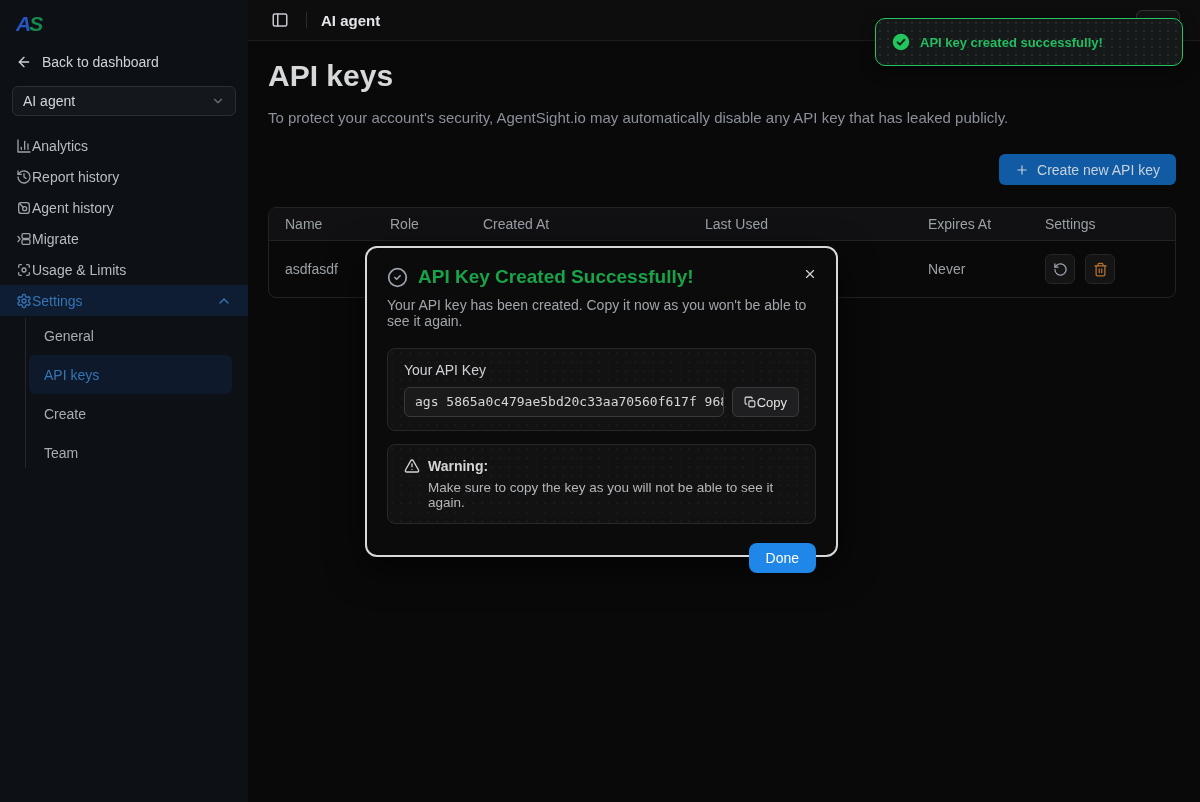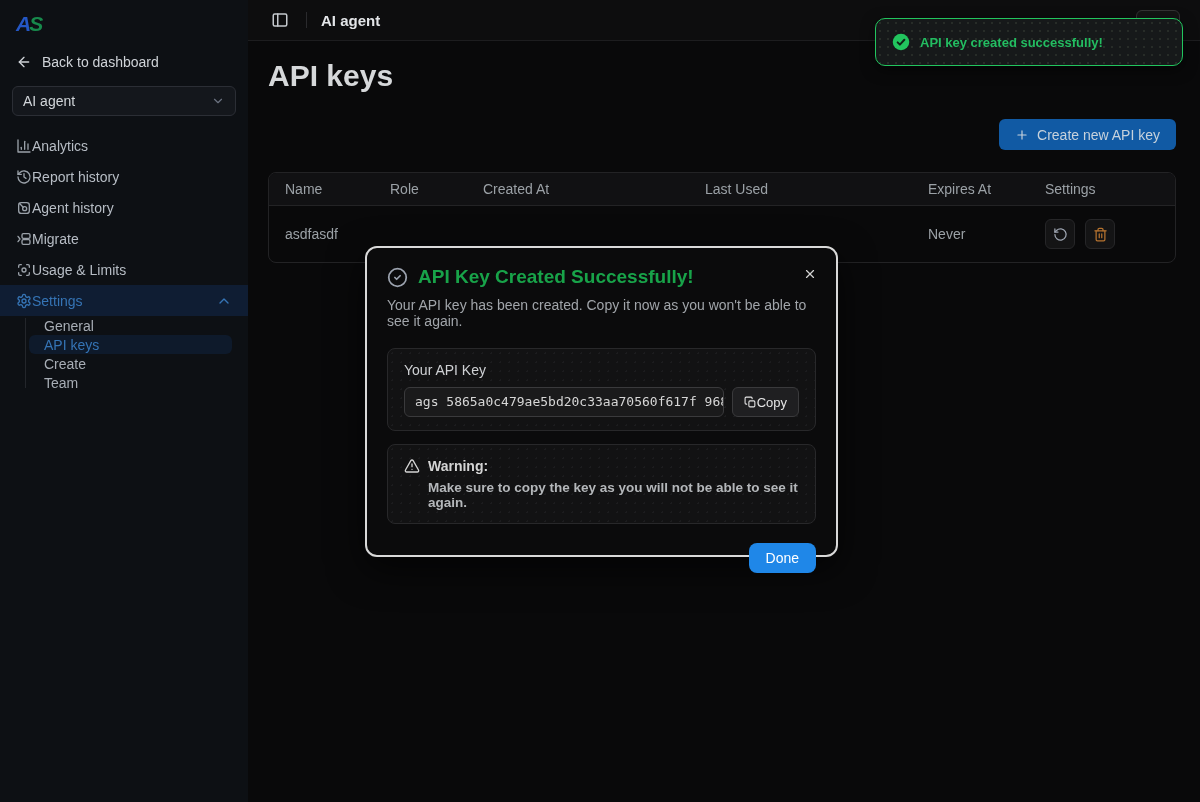--- a/index.html
+++ b/index.html
@@ -17,21 +17,21 @@
     display:flex; align-items:center; justify-content:space-between; padding:0 10px; color:#d2d6da; font-size:14px; cursor:pointer; }
   .proj-select svg { width:14px; height:14px; stroke:#6b7280; }
   .nav { margin-top:10px; }
   .nav-item { height:31px; display:flex; align-items:center; padding:0 16px; color:#b7bdc5; font-size:14px; cursor:pointer; }
   .nav-item svg { width:16px; height:16px; stroke:#9aa1a9; flex-shrink:0; }
   .nav-item.active { background:#0f1d33; color:#3574b5; }
   .nav-item.active svg { stroke:#3574b5; }
   .nav-item .spacer { flex:1; }
   .subnav { position:relative; padding-left:25px; }
   .subnav::before { content:""; position:absolute; left:25px; top:2px; bottom:4px; width:1px; background:#23262b; }
-  .subnav-item { height:19px; display:flex; align-items:center; padding:0 0 0 15px; margin:0 16px 0 4px; color:#a7adb5; font-size:14px; border-radius:6px; cursor:pointer; }
+  .subnav-item { height:39px; display:flex; align-items:center; padding:0 0 0 15px; margin:0 16px 0 4px; color:#a7adb5; font-size:14px; border-radius:6px; cursor:pointer; }
   .subnav-item.active { background:#0e1a2b; color:#3574b5; }
 
   
   .main { flex:1; position:relative; background:#09090a; }
   .topbar { height:41px; background:#0d0d0e; border-bottom:1px solid #1d1d1f; display:flex; align-items:center; padding:0 20px; gap:14px; }
   .panel-btn { width:24px; height:24px; display:flex; align-items:center; justify-content:center; cursor:pointer; }
   .panel-btn svg { width:18px; height:18px; stroke:#c4c8cd; }
   .topbar .vsep { width:1px; height:16px; background:#2a2a2d; }
   .topbar-title { font-size:15px; font-weight:bold; color:#e3e5e8; }
 
@@ -77,21 +77,21 @@
   .key-row { display:flex; gap:8px; margin-top:9px; }
   .key-input { flex:1; height:30px; background:#1a1a1b; border:1px solid #3a3a3c; border-radius:6px; padding:0 10px;
     font-family:"DejaVu Sans Mono", monospace; font-size:13px; color:#d6d6d6; line-height:28px; white-space:nowrap; overflow:hidden; }
   .copy-btn { height:30px; background:#1f1f21; border:1px solid #3a3a3c; border-radius:6px; padding:0 11px;
     display:flex; align-items:center; color:#e5e5e5; font-size:13px; font-family:inherit; cursor:pointer; }
   .copy-btn svg { width:13px; height:13px; stroke:#e5e5e5; }
   .warn-card { margin-top:13px; }
   .warn-head { display:flex; align-items:center; gap:8px; }
   .warn-head svg { width:16px; height:16px; stroke:#d4d4d4; flex-shrink:0; }
   .warn-title { font-size:14px; font-weight:bold; color:#d4d4d4; }
-  .warn-text { margin:6px 0 0 24px; font-size:13.5px; color:#b4b7ba;font-weight:bold; }
+  .warn-text { margin:6px 0 0 24px; font-size:13.5px; color:#b4b7ba; }
   .modal-foot { display:flex; justify-content:flex-end; margin-top:19px; }
   .done-btn { background:#1f87e8; border:none; border-radius:8px; height:30px; padding:0 17px; color:#fff; font-size:14px; font-family:inherit; cursor:pointer; }
 </style>
 </head>
 <body>
 
 <div class="app">
 
   <aside class="sidebar">
     <div class="logo">
@@ -190,20 +190,21 @@
             <rect x="3" y="4" width="18" height="16" rx="2"></rect>
             <path d="M9 4v16"></path>
           </svg>
       </div>
       <div class="vsep"></div>
       <div class="topbar-title">AI agent</div>
     </header>
 
     <section class="content">
       <h1 class="page-title">API keys</h1>
+      <p class="page-desc">To protect your account's security, AgentSight.io may automatically disable any API key that has leaked publicly.</p>
 
       <div class="actions-row">
         <button class="create-btn">
           <svg viewBox="0 0 24 24" fill="none" stroke-width="2" stroke-linecap="round" stroke-linejoin="round">
               <path d="M12 5v14"></path>
               <path d="M5 12h14"></path>
             </svg>
           <span>Create new API key</span>
         </button>
       </div>

